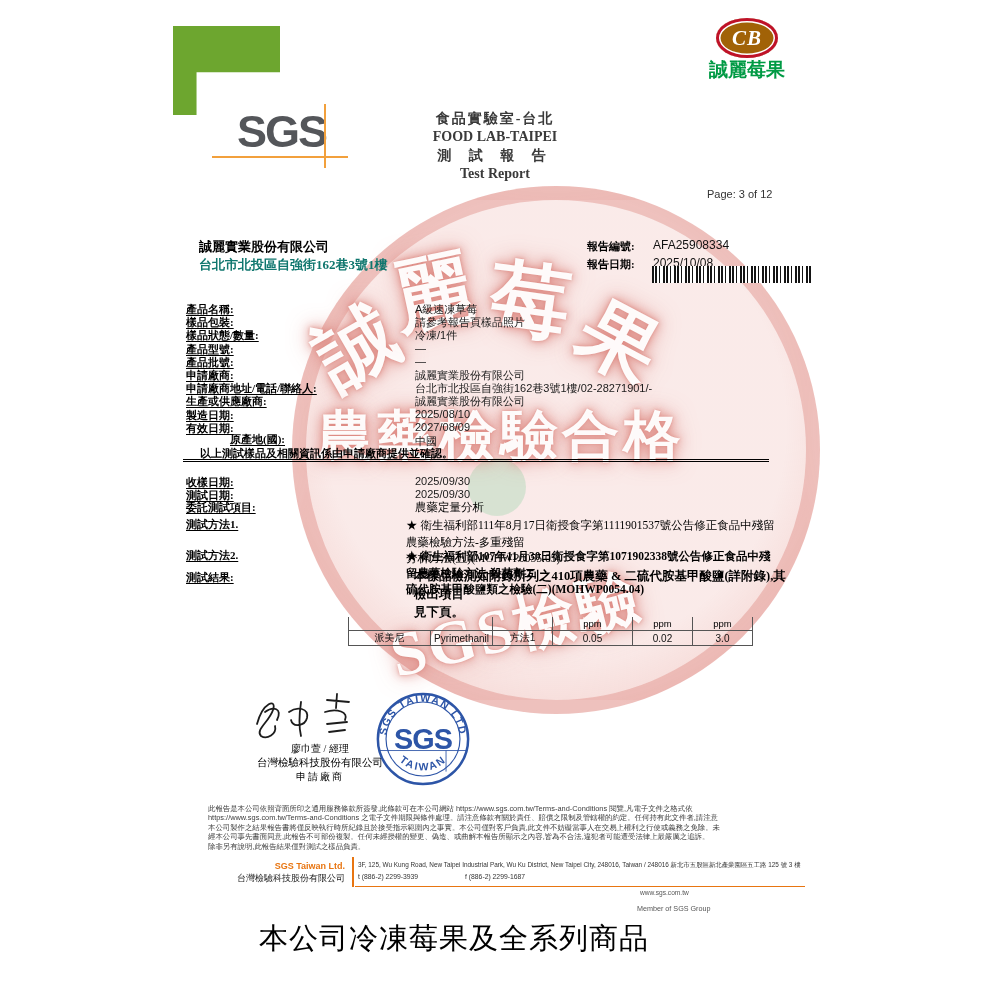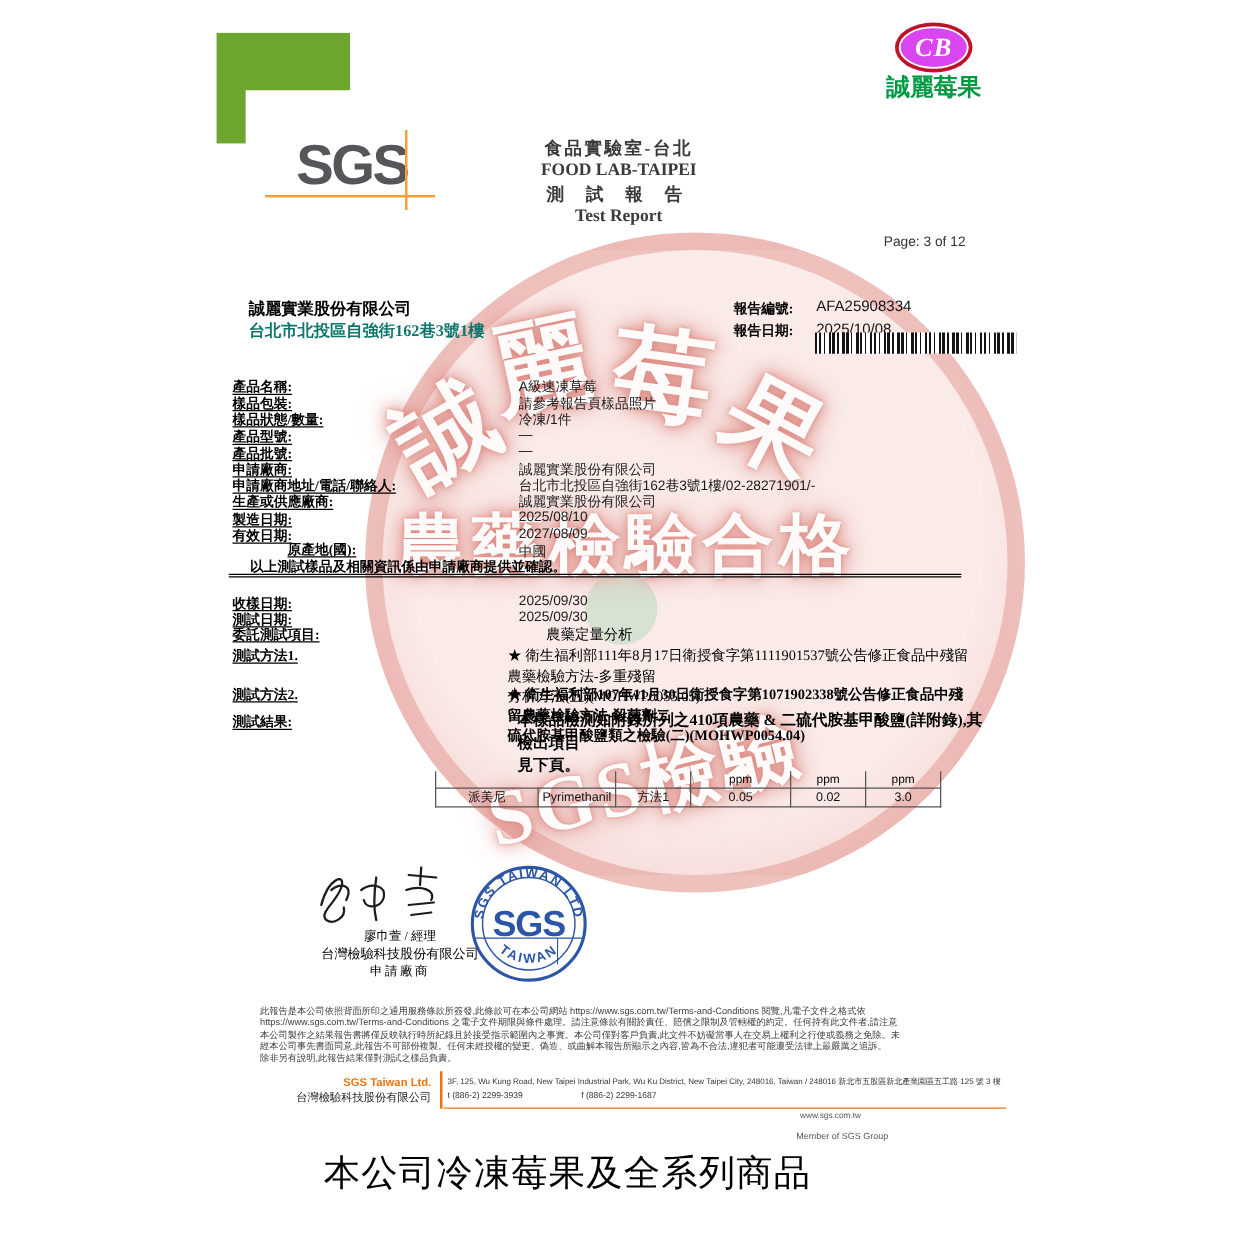--- a/index.html
+++ b/index.html
@@ -17,21 +17,21 @@
   .wm-blob{position:absolute;left:468px;top:458px;width:58px;height:58px;border-radius:50%;
            background:rgba(168,214,178,.42);}
   
   .green-logo{position:absolute;left:173px;top:26px;width:107px;height:89px;background:#6da62f;
               clip-path:polygon(0 0,100% 0,100% 52%,22% 52%,22% 100%,0 100%);}
   .sgs-logo-text{position:absolute;left:237px;top:109px;font:bold 45px/1 "Liberation Sans",sans-serif;
                  letter-spacing:-2px;color:#54565a;}
   .sgs-vline{position:absolute;left:324px;top:104px;width:2px;height:64px;background:#f2a03c;}
   .sgs-hline{position:absolute;left:212px;top:156px;width:136px;height:2px;background:#f2a03c;}
   .cb-oval{position:absolute;left:716px;top:18px;width:62px;height:40px;border-radius:50%;
-           background:#d946ef;box-shadow:inset 0 0 0 3px #bf1228, inset 0 0 0 4.5px #fff;
+           background:#a16207;box-shadow:inset 0 0 0 3px #bf1228, inset 0 0 0 4.5px #fff;
            display:flex;align-items:center;justify-content:center;}
   .cb-oval span{font:italic bold 21px "Liberation Serif",serif;color:#fff;letter-spacing:1px;}
   .cb-name{position:absolute;left:694px;top:57px;width:106px;text-align:center;
            font:bold 19px "Liberation Serif",serif;color:#009a44;}
   
   .title-block{position:absolute;left:350px;top:110px;width:290px;text-align:center;color:#3a3a3a;
                font-family:"Liberation Serif",serif;}
   .title-block div{height:18.5px;font-weight:bold;font-size:14px;}
   .t-zh{letter-spacing:2px;}
   .t-report{letter-spacing:7px;}
@@ -40,21 +40,21 @@
   .client-name{position:absolute;left:199px;top:238px;font:bold 13px "Liberation Serif",serif;color:#000;}
   .client-addr{position:absolute;left:199px;top:256px;font:bold 13px "Liberation Serif",serif;color:#0f766e;}
   .meta-label{font:bold 11px "Liberation Serif",serif;color:#000;}
   .meta-val{font:12px "Liberation Sans",sans-serif;color:#111;}
   .barcode{position:absolute;left:652px;top:266px;width:161px;height:17px;
            background:repeating-linear-gradient(90deg,#141414 0 2px,#fff 2px 3px,#141414 3px 5px,#fff 5px 7px,#141414 7px 8px,#fff 8px 11px);}
   
   .flabel{font:bold 11px "Liberation Serif",serif;color:#000;text-decoration:underline;
           text-underline-offset:2px;white-space:nowrap;}
   .fval{font:11px "Liberation Sans",sans-serif;color:#1a1a1a;white-space:nowrap;}
-  .fval-serif{font:11.5px "Liberation Serif",serif;color:#000;white-space:nowrap;margin-left:22px;}
+  .fval-serif{font:11.5px "Liberation Serif",serif;color:#000;white-space:nowrap;}
   .confirm-note{position:absolute;left:186px;top:446px;font:bold 11px "Liberation Serif",serif;color:#000;padding-left:14px;}
   .dbl-rule{position:absolute;left:183px;top:459px;width:586px;height:3px;
             border-top:1.4px solid #000;border-bottom:1.4px solid #000;box-sizing:border-box;}
   .method-val{font:11.5px/16.5px "Liberation Serif",serif;color:#000;white-space:pre-line;width:372px;}
   .result-val{font:bold 12.5px/18px "Liberation Serif",serif;color:#000;white-space:pre-line;width:372px;}
   
   .rtable{position:absolute;left:348px;top:617px;border-collapse:collapse;table-layout:fixed;}
   .rtable th,.rtable td{border:1px solid #555;padding:0;text-align:center;overflow:hidden;}
   .rtable th{font:bold 10px "Liberation Serif",serif;height:16px;border-bottom:none;}
   .rtable .unit-row td{font:9.5px "Liberation Sans",sans-serif;height:13px;border-top:none;}

